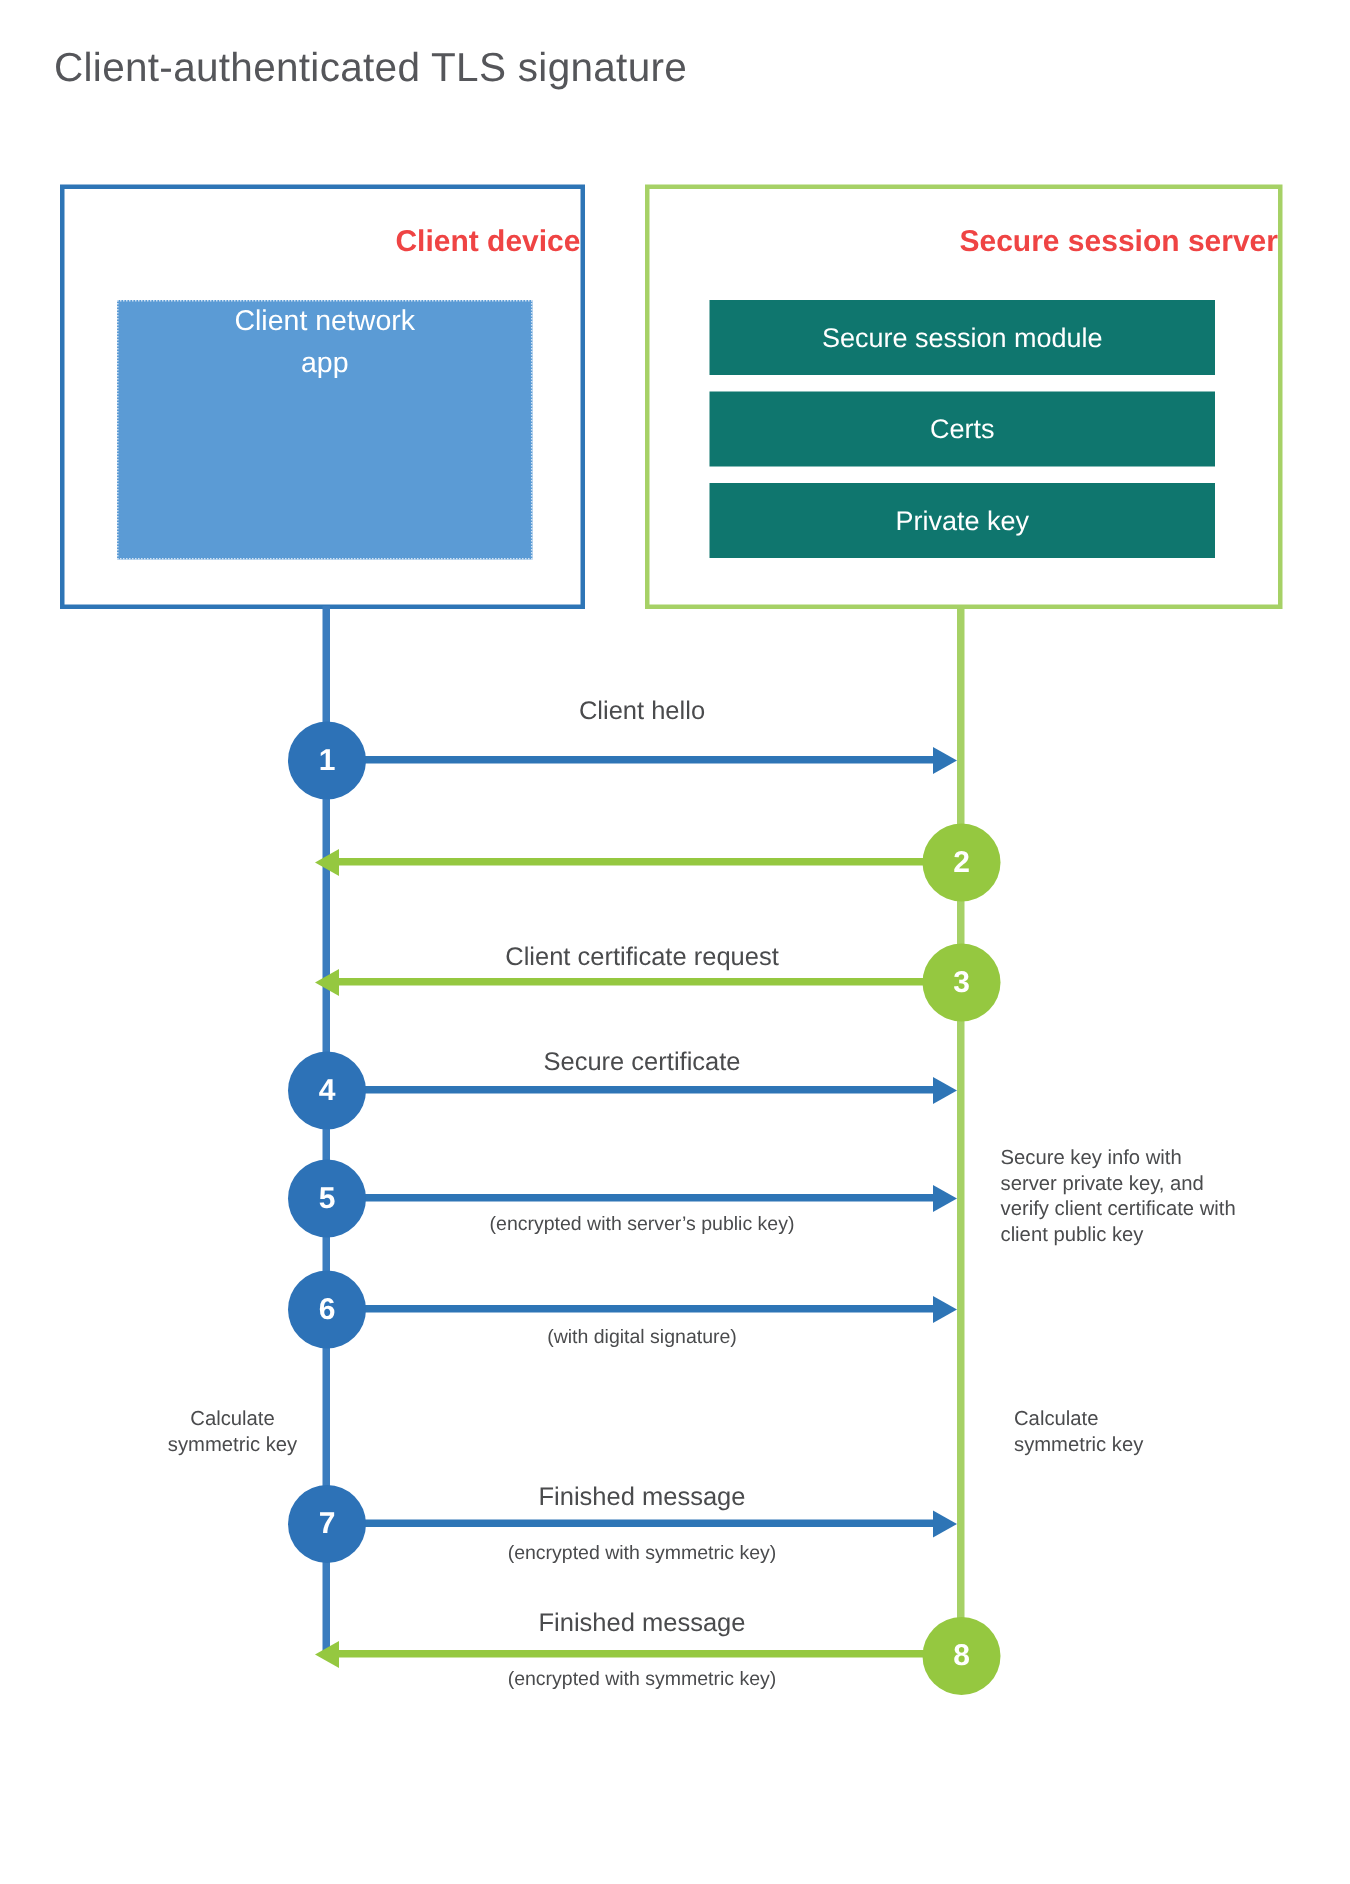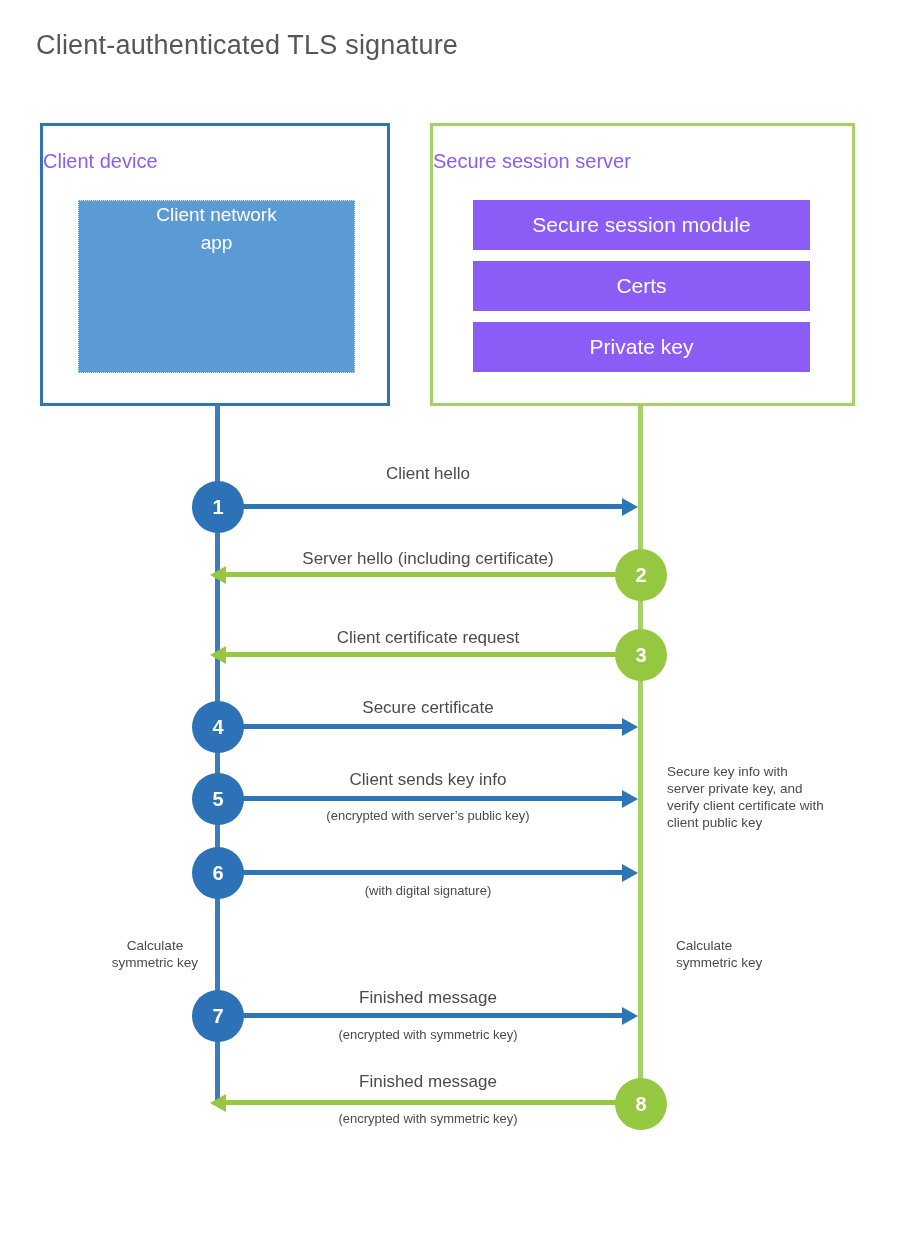--- a/index.html
+++ b/index.html
@@ -8,33 +8,33 @@
     font-family:"Liberation Sans","DejaVu Sans",sans-serif;
   }
   .abs{position:absolute;}
   #diagram-title{
     left:36px;top:30px;font-size:27px;font-weight:400;color:#55565a;letter-spacing:0.2px;
   }
   .entity-box{position:absolute;background:#ffffff;box-sizing:border-box;}
   #client-box{left:40px;top:123px;width:350px;height:283px;border:3px solid #2e75b6;}
   #server-box{left:430px;top:123px;width:425px;height:283px;border:3px solid #a6d166;}
   .entity-title{
-    position:absolute;left:0;top:24px;width:100%;text-align:left;
-    font-size:20px;font-weight:400;color:#8b5cf6;
+    position:absolute;left:0;top:24px;width:100%;text-align:right;
+    font-size:20px;font-weight:700;color:#ef4444;
   }
   #client-app-box{
     position:absolute;left:35px;top:74px;width:277px;height:173px;
     background:#5b9bd5;border:1px dotted #d2e3f4;box-sizing:border-box;
     display:flex;flex-direction:column;align-items:center;
     color:#ffffff;font-size:19px;line-height:28px;text-align:center;
   }
   .server-bar{
-    position:absolute;left:40px;width:337px;height:50px;background:#8b5cf6;
+    position:absolute;left:40px;width:337px;height:50px;background:#0f766e;
     display:flex;align-items:center;justify-content:center;
-    color:#ffffff;font-size:21px;
+    color:#ffffff;font-size:18px;
   }
   .lifeline{position:absolute;width:5px;}
   #client-lifeline{left:215px;top:404px;height:698px;background:#3a7cbe;}
   #server-lifeline{left:638px;top:404px;height:700px;background:#a6d166;}
   .step-circle{
     position:absolute;width:52px;height:52px;border-radius:50%;
     display:flex;align-items:center;justify-content:center;
     color:#ffffff;font-size:20px;font-weight:700;z-index:3;
   }
   .c-blue{background:#2d72b7;}
@@ -83,42 +83,40 @@
   <div class="lifeline" id="client-lifeline"></div>
   <div class="lifeline" id="server-lifeline"></div>
 
   <div class="msg-label" style="top:464px;text-align:center;">Client hello</div>
   <div class="shaft shaft-blue" style="left:235px;top:504px;width:389px;"></div>
   <div class="head head-right-blue" style="left:622px;top:498px;"></div>
   <div class="step-circle c-blue" style="left:192px;top:481px;">
       <span>1</span>
     </div>
 
-  <div class="msg-label" style="top:549px;">Server hello (including certificate)</div>
   <div class="shaft shaft-green" style="left:226px;top:572px;width:392px;"></div>
   <div class="head head-left-green" style="left:210px;top:566px;"></div>
   <div class="step-circle c-green" style="left:615px;top:549px;">
       <span>2</span>
     </div>
 
   <div class="msg-label" style="top:628px;">Client certificate request</div>
   <div class="shaft shaft-green" style="left:226px;top:652px;width:392px;"></div>
   <div class="head head-left-green" style="left:210px;top:646px;"></div>
   <div class="step-circle c-green" style="left:615px;top:629px;">
       <span>3</span>
     </div>
 
   <div class="msg-label" style="top:698px;">Secure certificate</div>
   <div class="shaft shaft-blue" style="left:235px;top:724px;width:389px;"></div>
   <div class="head head-right-blue" style="left:622px;top:718px;"></div>
   <div class="step-circle c-blue" style="left:192px;top:701px;">
       <span>4</span>
     </div>
 
-  <div class="msg-label" style="top:770px;">Client sends key info</div>
   <div class="shaft shaft-blue" style="left:235px;top:796px;width:389px;"></div>
   <div class="head head-right-blue" style="left:622px;top:790px;"></div>
   <div class="step-circle c-blue" style="left:192px;top:773px;">
       <span>5</span>
     </div>
   <div class="msg-sub" style="top:808px;">(encrypted with server’s public key)</div>
 
   <div class="shaft shaft-blue" style="left:235px;top:870px;width:389px;"></div>
   <div class="head head-right-blue" style="left:622px;top:864px;"></div>
   <div class="step-circle c-blue" style="left:192px;top:847px;">

